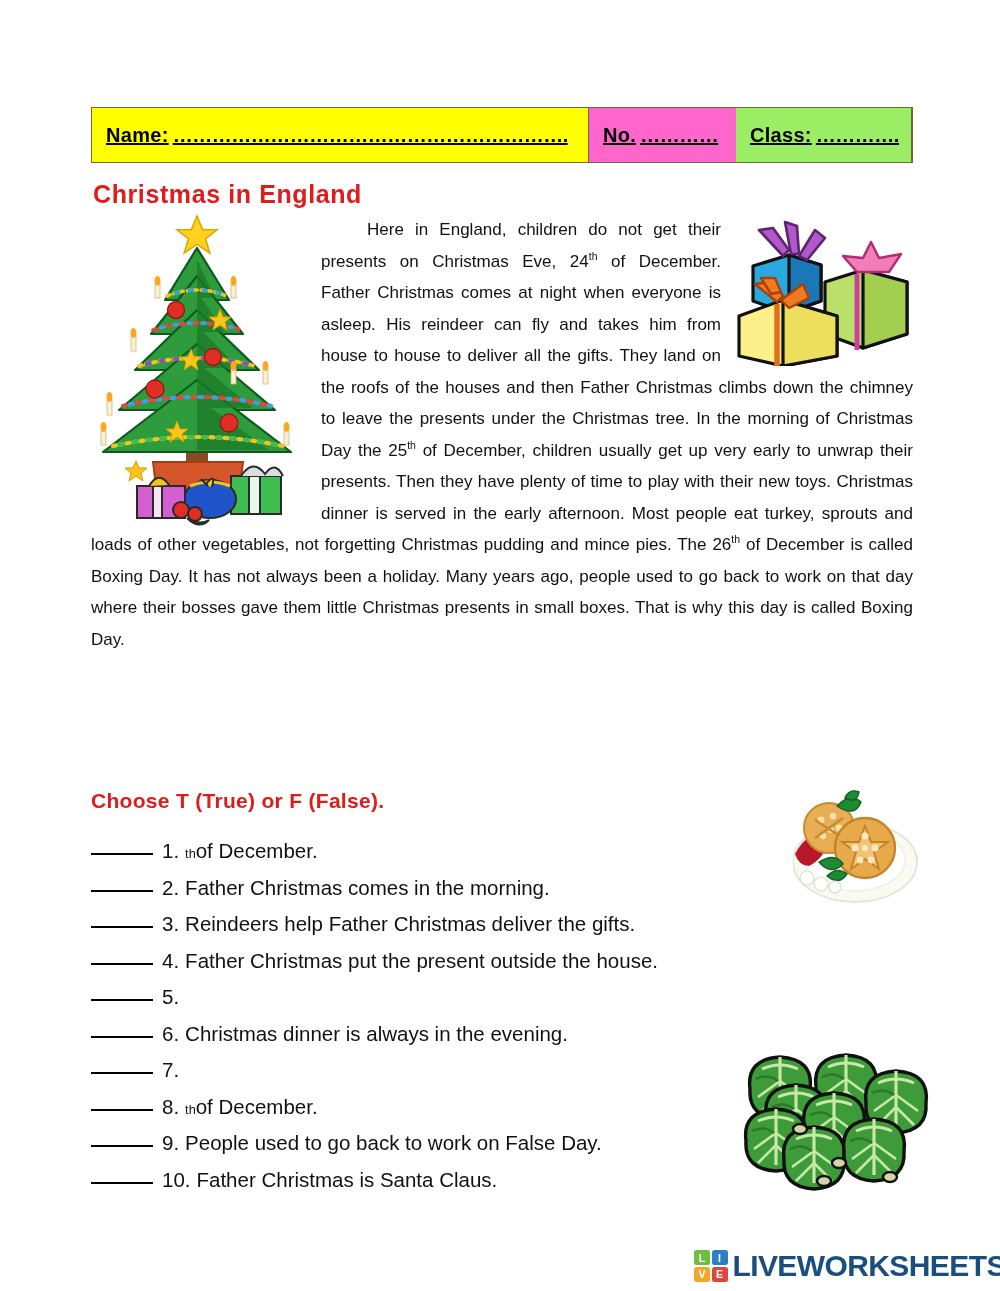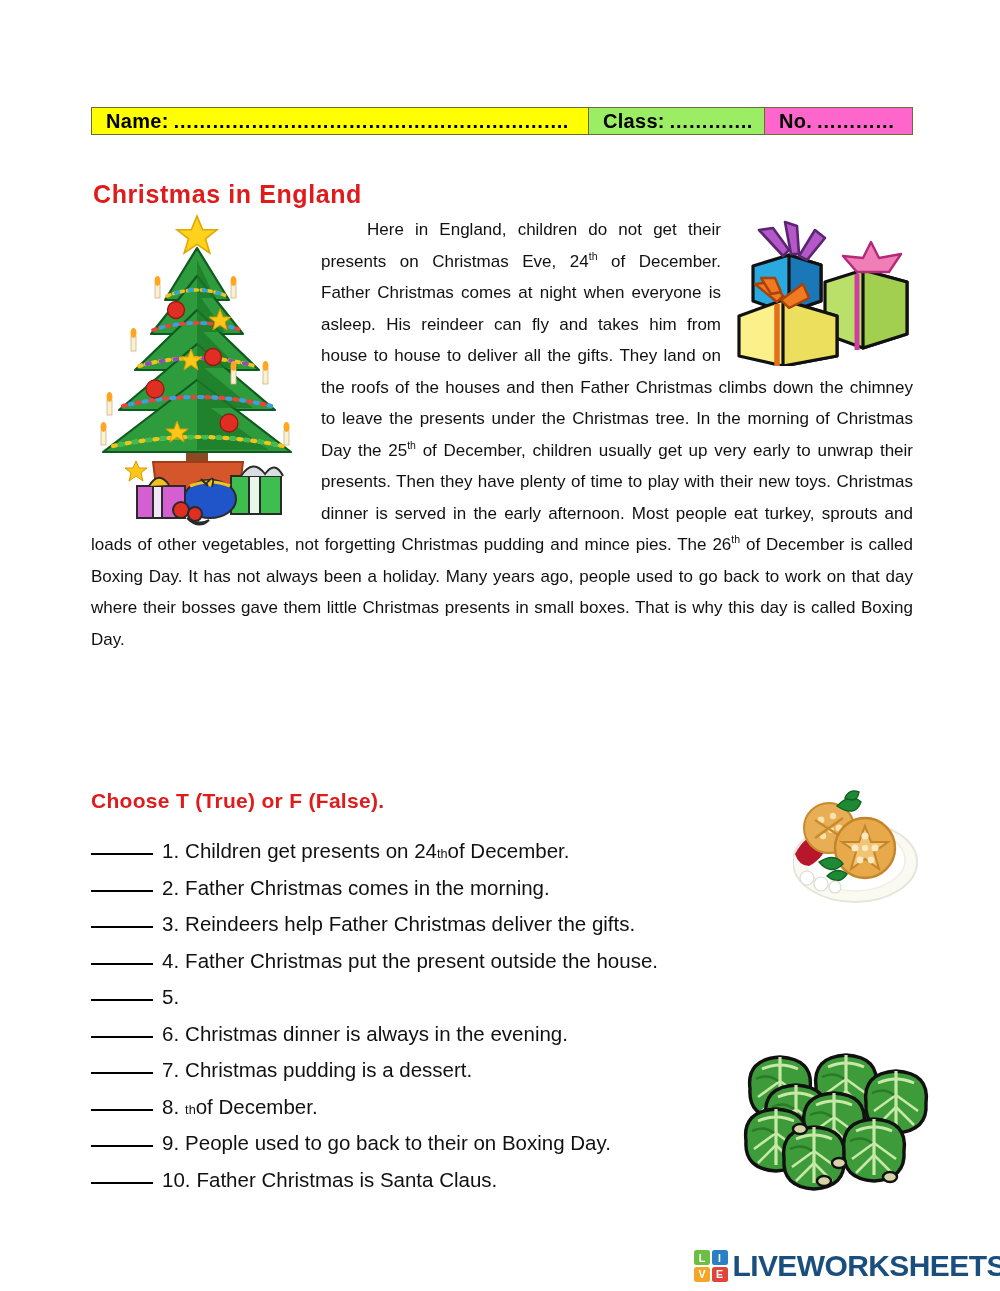--- a/index.html
+++ b/index.html
@@ -13,23 +13,24 @@
     position: relative;
     width: 1000px; height: 1291px;
     background: #ffffff;
     overflow: hidden;
   }
 
   
   .idbar {
     position: absolute;
     left: 91px; top: 107px;
-    width: 822px; height: 28px;
+    width: 822px; height: 56px;
     display: flex;
     border: 1px solid #6b6b3a;
+    text-decoration: underline;
   }
   .idcell {
     display: flex;
     align-items: center;
     padding-left: 14px;
     height: 100%;
     font-size: 20px;
     font-weight: bold;
     color: #000;
     letter-spacing: .3px;
@@ -155,27 +156,27 @@
 </head>
 <body>
 
 <div class="page">
 
   <div class="idbar">
     <div class="idcell name">
       <span class="idlabel">Name:</span>
       <span class="iddots">…………………………………………………….</span>
     </div>
+    <div class="idcell no">
+      <span class="idlabel">No.</span>
+      <span class="iddots">…………</span>
+    </div>
     <div class="idcell class">
       <span class="idlabel">Class:</span>
       <span class="iddots">………….</span>
-    </div>
-    <div class="idcell no">
-      <span class="idlabel">No.</span>
-      <span class="iddots">…………</span>
     </div>
   </div>
 
   <div class="doc-title">Christmas in England</div>
 
   <div class="article">
 
     
     <div class="tree-float">
       <svg viewBox="0 0 218 312" width="218" height="312" xmlns="http://www.w3.org/2000/svg">
@@ -307,21 +308,20 @@
 
     <span class="indent"></span><span>Here in England, children do not get their presents on Christmas Eve, 24</span><sup>th</sup><span> of December. Father Christmas comes at night when everyone is asleep. His reindeer can fly and takes him from house to house to deliver all the gifts. They land on the roofs of the houses and then Father Christmas climbs down the chimney to leave the presents under the Christmas tree. In the morning of Christmas Day the 25</span><sup>th</sup><span> of December, children usually get up very early to unwrap their presents. Then they have plenty of time to play with their new toys. Christmas dinner is served in the early afternoon. Most people eat turkey, sprouts and loads of other vegetables, not forgetting Christmas pudding and mince pies. The 26</span><sup>th</sup><span> of December is called Boxing Day. It has not always been a holiday. Many years ago, people used to go back to work on that day where their bosses gave them little Christmas presents in small boxes. That is why this day is called Boxing Day.</span>
   </div>
 
   <div class="qsection">
     <div class="q-heading">Choose T (True) or F (False).</div>
     <ul class="q-list">
       <li class="q-item">
         <span class="q-blank"></span>
         <span class="q-num">1.</span>
-        <span>Children get presents on 24</span>
           <sup>th</sup>
           <span> of December.</span>
       </li>
       <li class="q-item">
         <span class="q-blank"></span>
         <span class="q-num">2.</span>
         <span>Father Christmas comes in the morning.</span>
           <sup></sup>
           <span></span>
       </li>
@@ -348,34 +348,33 @@
       <li class="q-item">
         <span class="q-blank"></span>
         <span class="q-num">6.</span>
         <span>Christmas dinner is always in the evening.</span>
           <sup></sup>
           <span></span>
       </li>
       <li class="q-item">
         <span class="q-blank"></span>
         <span class="q-num">7.</span>
-        <span>Christmas pudding is a dessert.</span>
           <sup></sup>
           <span></span>
       </li>
       <li class="q-item">
         <span class="q-blank"></span>
         <span class="q-num">8.</span>
           <sup>th</sup>
           <span> of December.</span>
       </li>
       <li class="q-item">
         <span class="q-blank"></span>
         <span class="q-num">9.</span>
-        <span>People used to go back to their on Boxing Day.</span>
+        <span>People used to go back to work on False Day.</span>
           <sup></sup>
           <span></span>
       </li>
       <li class="q-item">
         <span class="q-blank"></span>
         <span class="q-num">10.</span>
         <span>Father Christmas is Santa Claus.</span>
           <sup></sup>
           <span></span>
       </li>

